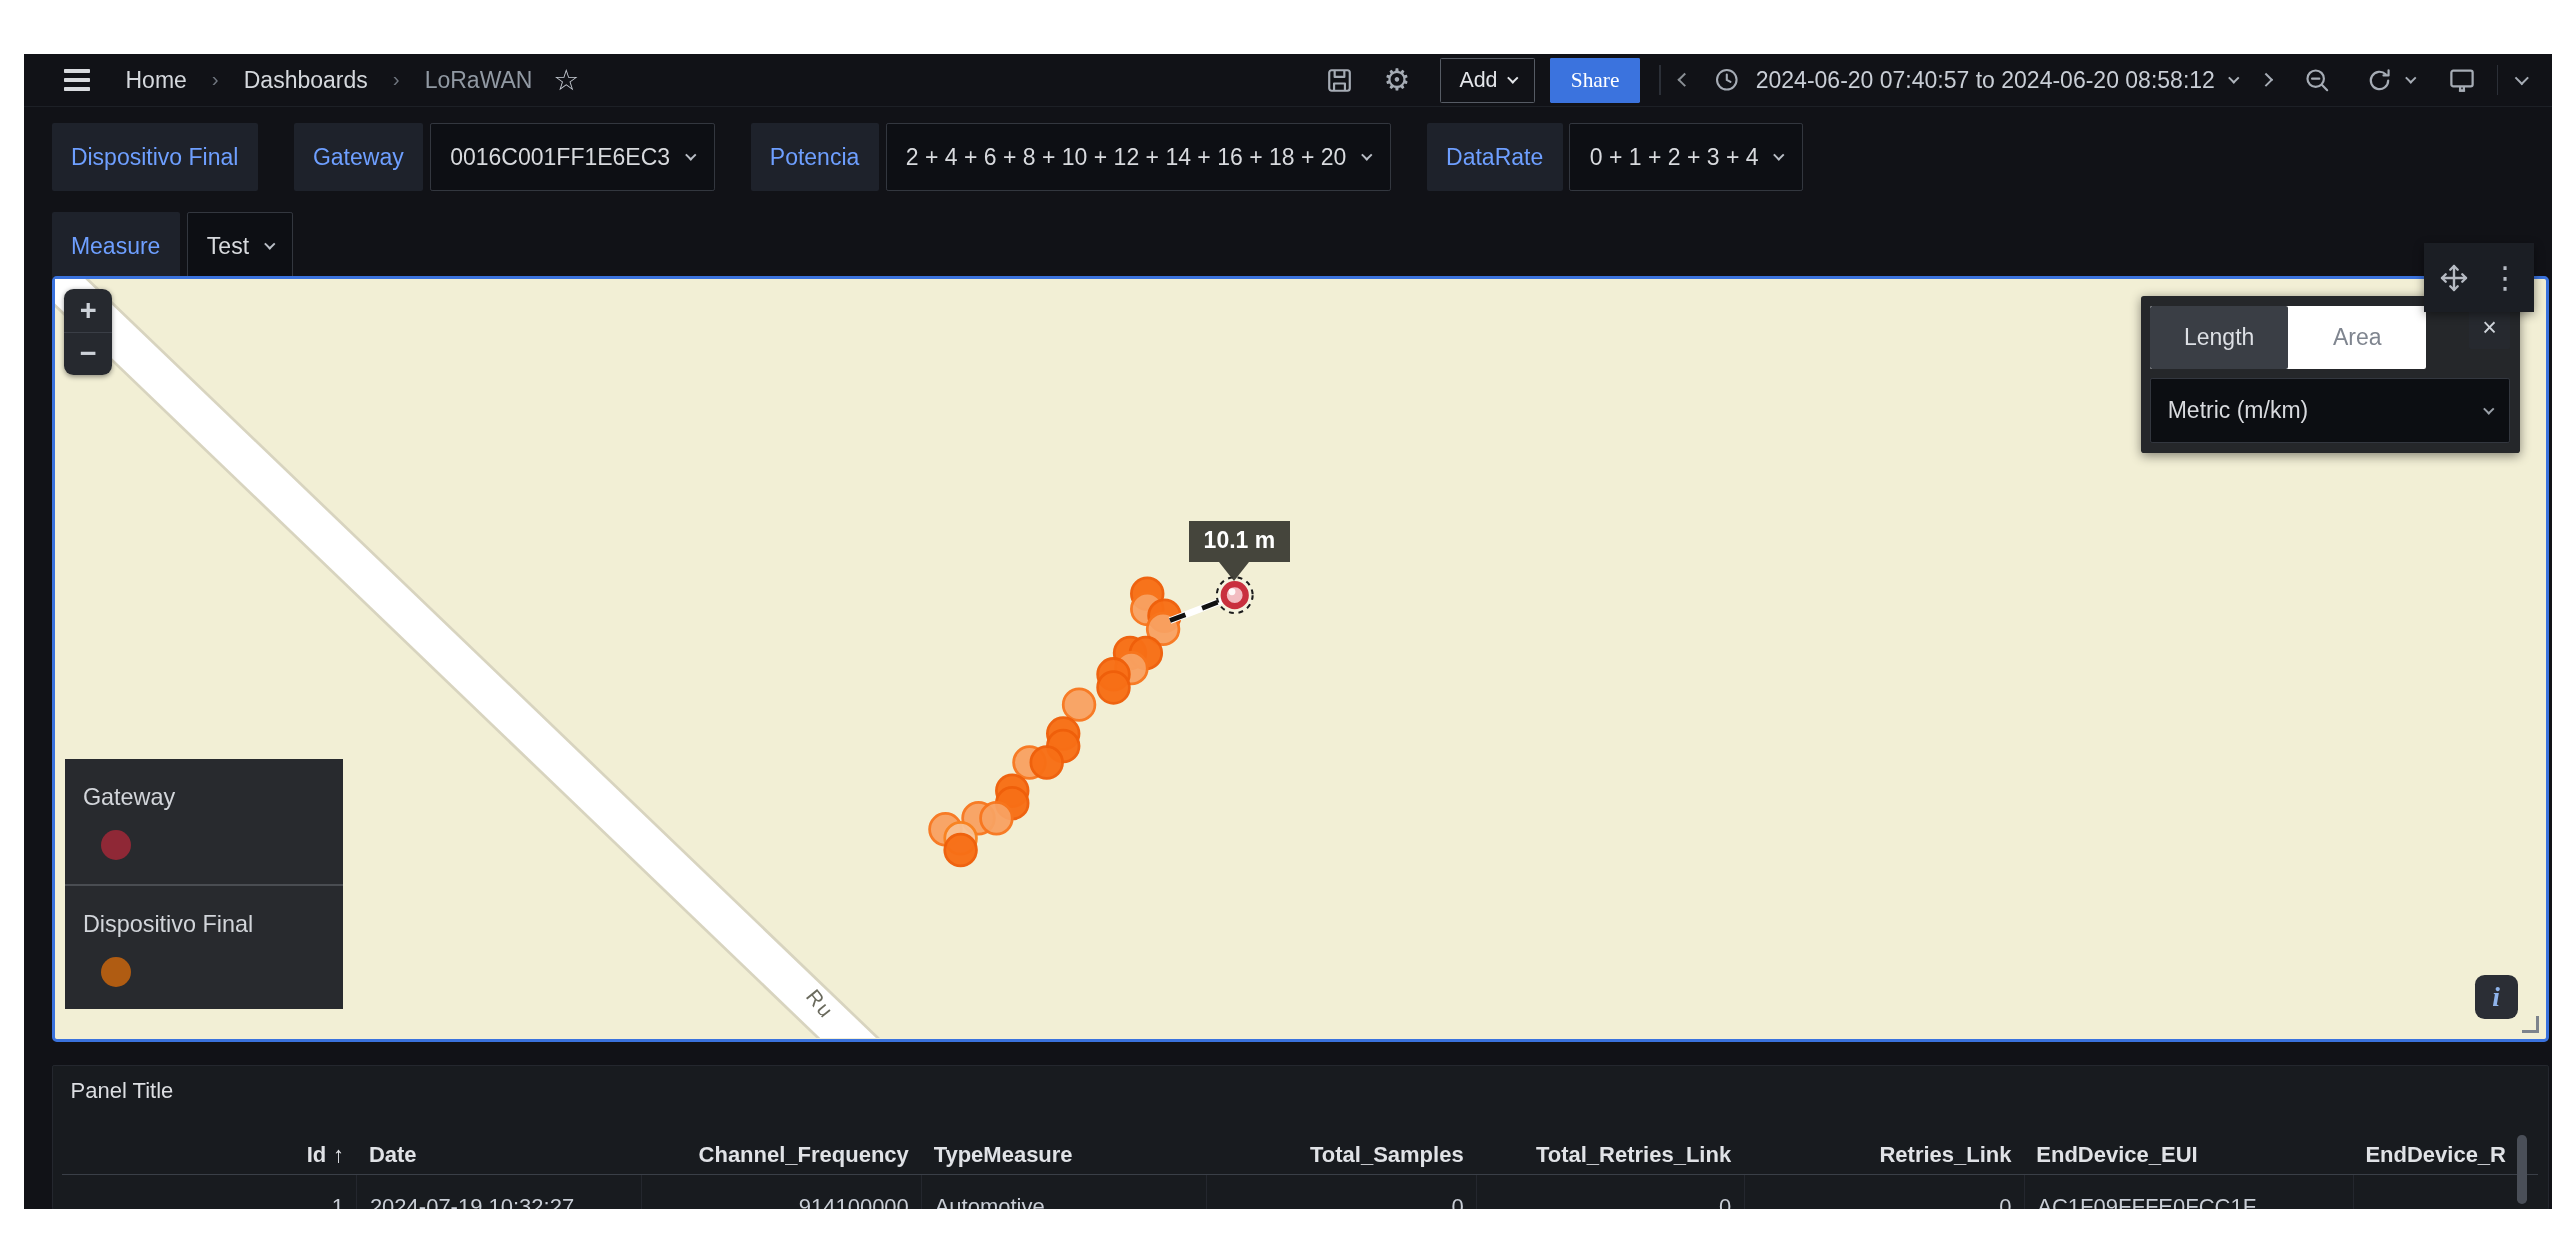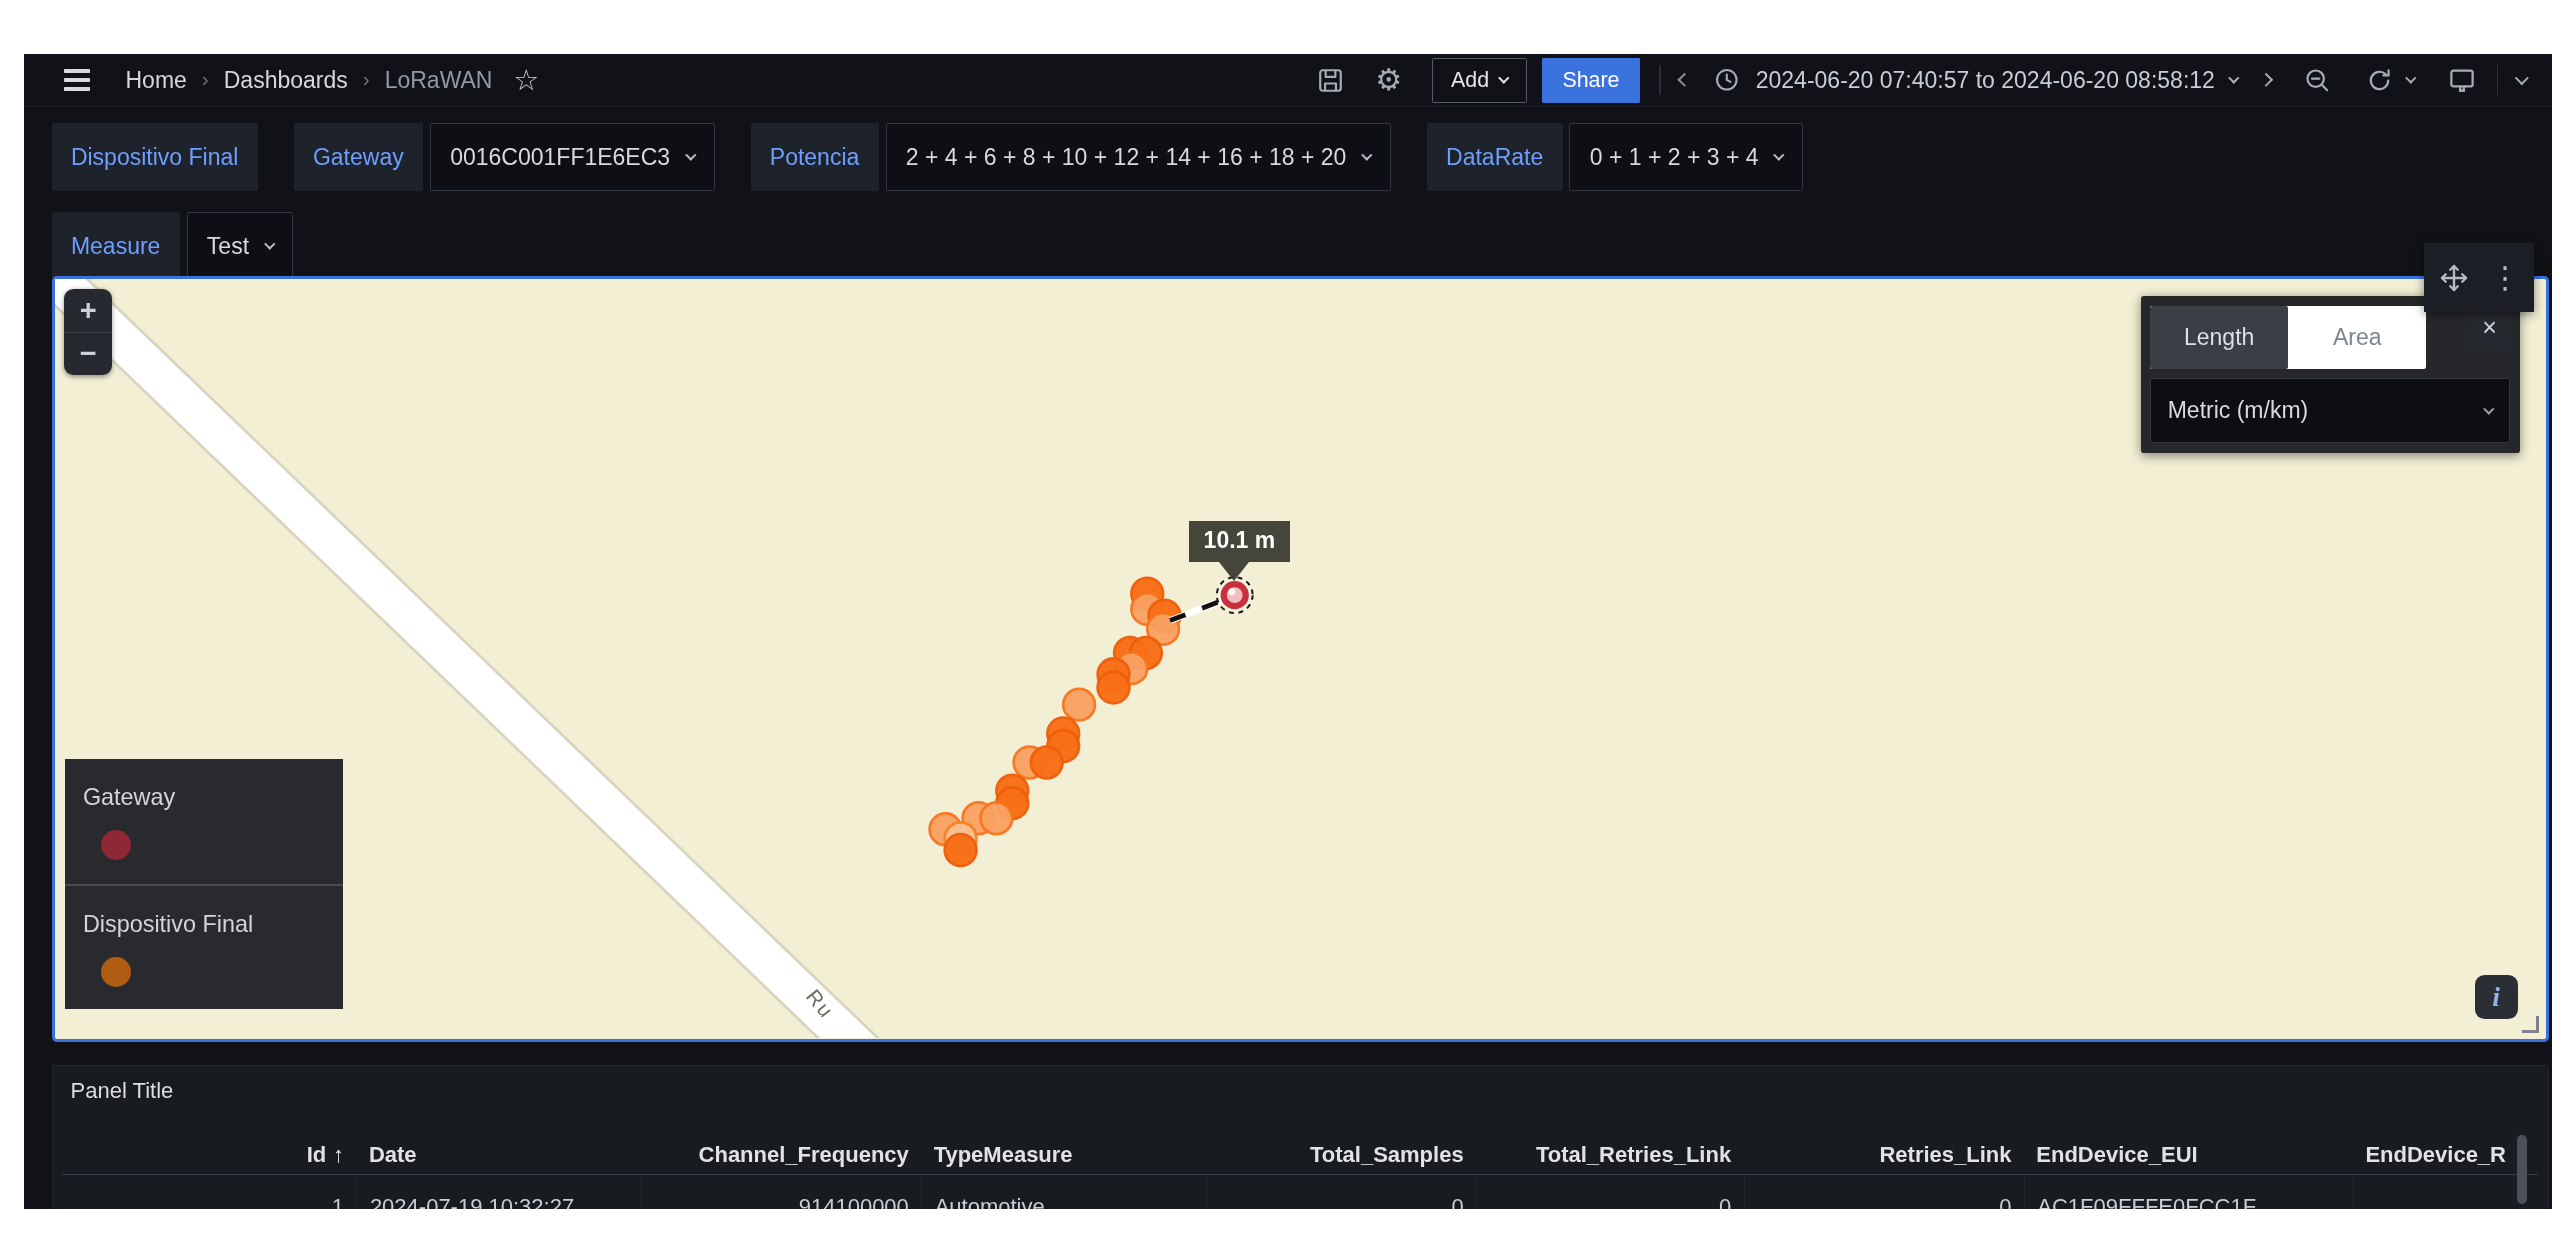--- a/index.html
+++ b/index.html
@@ -13,35 +13,35 @@
     background:#111217; overflow:hidden; color:#d5d8dd;
   }
   
   .navbar {
     position:absolute; left:0; top:0; right:0; height:53px;
     display:flex; align-items:center; padding:0 25px 0 40px;
     background:#111217; border-bottom:0.7px solid #1d2026;
   }
   .hamburger { display:flex; flex-direction:column; gap:5.5px; cursor:pointer; }
   .hamburger span { display:block; width:25.5px; height:3.4px; background:#d8dade; border-radius:0.7px; }
-  .breadcrumb { display:flex; align-items:center; gap:15px; margin-left:36px; font-size:23px; font-weight:500; white-space:nowrap; }
+  .breadcrumb { display:flex; align-items:center; gap:25px; margin-left:36px; font-size:23px; font-weight:500; white-space:nowrap; }
   .crumb { color:#d5d8dd; cursor:pointer; }
   .crumb-sep { color:#70767f; font-size:20.7px; transform:translateY(-1.4px); }
   .crumb-last { color:#9199a3; font-weight:400; }
   .star-btn { margin-left:20.7px; font-size:29px; color:#c7ccd4; cursor:pointer; line-height:1; }
   .nav-right { margin-left:auto; display:flex; align-items:center; }
   .nav-icon { display:flex; align-items:center; justify-content:center; color:#a6acb5; cursor:pointer; }
   .glyph-gear { font-size:30px; color:#a6acb5; font-family:"DejaVu Sans", sans-serif; line-height:1; }
   .btn-add {
     display:flex; align-items:center; gap:11px; height:45px; padding:0 18px;
     border:0.7px solid #565b64; border-radius:1.4px; color:#e4e6ea; font-size:21.4px; font-weight:500; cursor:pointer;
   }
   .btn-share {
     display:flex; align-items:center; height:45px; padding:0 20.7px; margin-left:15px;
-    background:#3b73de; border-radius:1.4px; color:#ffffff; font-size:21.4px; font-weight:500; cursor:pointer;
+    background:#3b73de; border-radius:1.4px; color:#ffffff; font-size:21.4px; font-weight:500; cursor:pointer;font-family:Liberation Serif, serif;
   }
   .v-div { width:1.4px; height:30px; background:#2b2f37; margin:0 19.3px; }
   .chev { display:inline-block; width:9.6px; height:9.6px; border-right:2.8px solid currentColor; border-bottom:2.8px solid currentColor; }
   .chev.down  { transform:rotate(45deg) translate(-1.4px,-1.4px); }
   .chev.left  { transform:rotate(135deg); }
   .chev.right { transform:rotate(-45deg); }
   .chev.sm { width:7.6px; height:7.6px; border-width:2.1px; }
   .time-picker { display:flex; align-items:center; gap:15px; color:#c9ced6; font-size:23px; font-weight:500; white-space:nowrap; cursor:pointer; }
   .ml18{margin-left:12.4px;} .ml34{margin-left:23.4px;} .ml44{margin-left:30px;} .ml48{margin-left:33px;}
   

